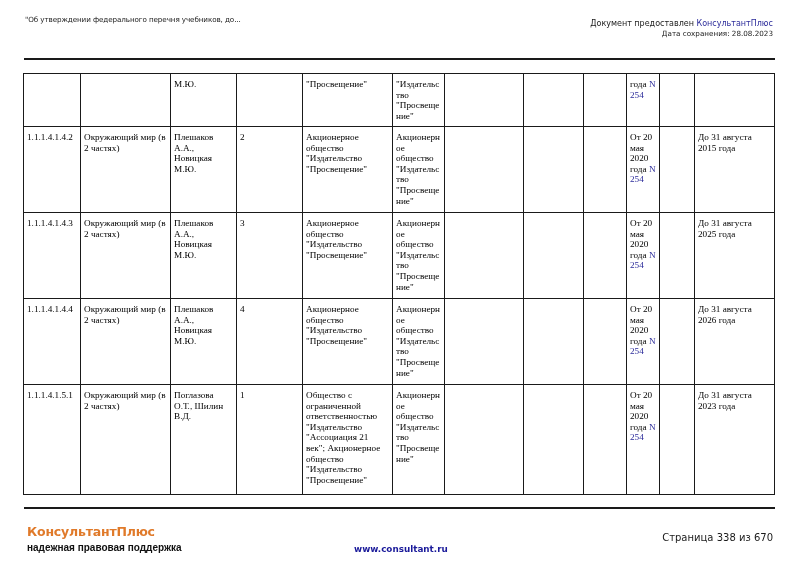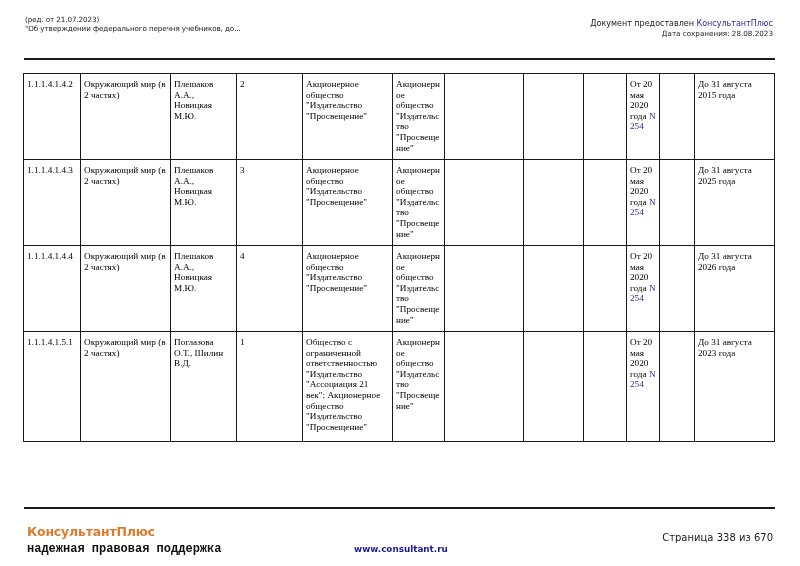--- a/index.html
+++ b/index.html
@@ -40,36 +40,35 @@
     table.doc tr.r-tall td { height: 110px; margin-top: 8px; }
     .nlink { color: #2b2b9a; }
 
     .foot-brand {
       position: absolute; left: 27px; top: 524px;
       font-family: "DejaVu Sans", sans-serif; font-weight: bold; font-size: 12.5px; color: #e07a2a;
       letter-spacing: -0.2px;
     }
     .foot-tag {
       position: absolute; left: 27px; top: 542px;
-      font-family: Liberation Mono, monospace; font-weight: bold; font-size: 12px; color: #111;
+      font-family: Liberation Sans, sans-serif; font-weight: bold; font-size: 10px; color: #111;
     }
     .foot-url {
       position: absolute; left: 354px; top: 532px;
       font-family: "DejaVu Sans", sans-serif; font-weight: bold; font-size: 8.8px; color: #1a1a9a; margin-top: 12px;
     }
     .foot-page {
       position: absolute; right: 27px; top: 532px;
       font-family: "DejaVu Sans", sans-serif; font-size: 10px; color: #1a1a1a;
     }
   </style>
 </head>
 <body>
 
 <div class="hdr-left">
-  <div>(ред. от 21.07.2023)</div>
   <div>"Об утверждении федерального перечня учебников, до...</div>
 </div>
 
 <div class="hdr-right">
   <div class="line1"><span>Документ предоставлен </span><span class="brand-link">КонсультантПлюс</span></div>
   <div class="line2">Дата сохранения: 28.08.2023</div>
 </div>
 
 <div class="rule top"></div>
 
@@ -82,20 +81,34 @@
     <col style="width:90px">
       <col style="width:52px">
       <col style="width:79px">
       <col style="width:60px">
     <col style="width:43px">
       <col style="width:33px">
       <col style="width:35px">
       <col style="width:80px">
   </colgroup>
   <tbody id="tbody">
+      <tr class="r-partial">
+        <td></td>
+        <td></td>
+        <td>М.Ю.</td>
+        <td></td>
+        <td>"Просвещение"</td>
+        <td>"Издательс тво "Просвеще ние"</td>
+        <td></td>
+        <td></td>
+        <td></td>
+        <td><span>года </span><span class="nlink">N 254</span></td>
+        <td></td>
+        <td></td>
+      </tr>
       <tr class="r-std">
         <td>1.1.1.4.1.4.2</td>
         <td>Окружающий мир (в 2 частях)</td>
         <td>Плешаков А.А., Новицкая М.Ю.</td>
         <td>2</td>
         <td>Акционерное общество "Издательство "Просвещение"</td>
         <td>Акционерн ое общество "Издательс тво "Просвеще ние"</td>
         <td></td>
         <td></td>
         <td></td>

